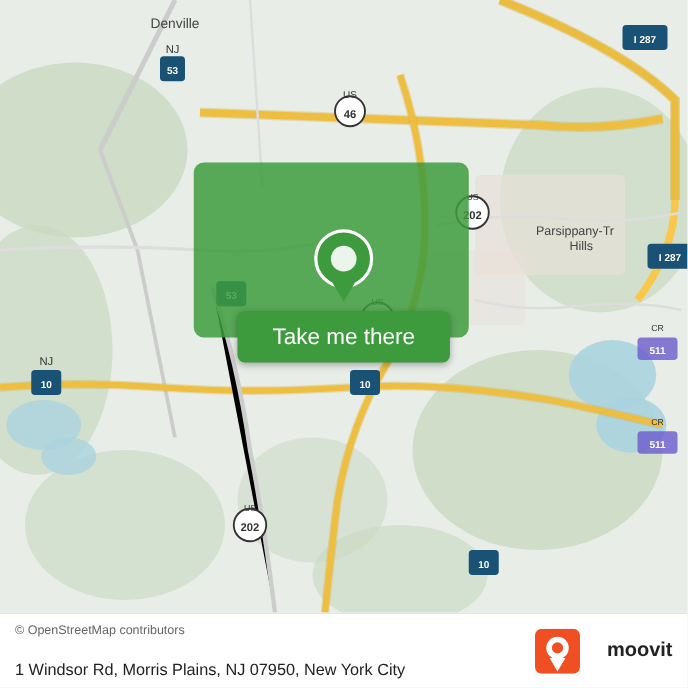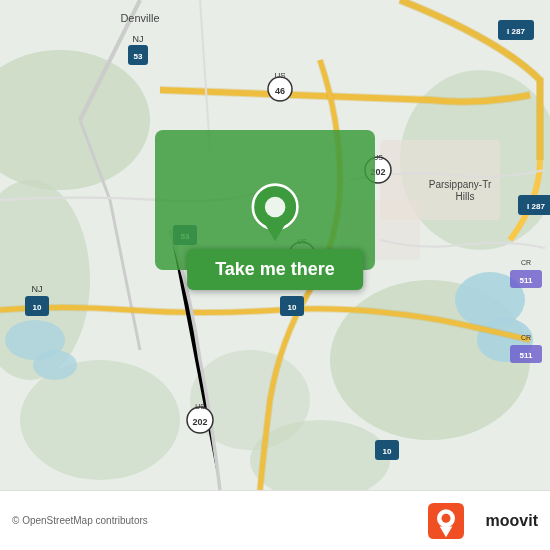--- a/index.html
+++ b/index.html
@@ -43,21 +43,21 @@
       margin-bottom: 6px;
     }
 
     #take-me-there-btn {
       background-color: #3d9b3d;
       color: white;
       border: none;
       border-radius: 6px;
       padding: 10px 28px;
       font-size: 18px;
-      font-weight: 700;
+      font-weight: 400;
       cursor: pointer;
       white-space: nowrap;
       box-shadow: 0 2px 6px rgba(0,0,0,0.3);
     }
 
     
     #bottom-bar {
       width: 550px;
       height: 60px;
       background: white;
@@ -217,20 +217,21 @@
       <circle cx="30" cy="28" r="12" fill="white" opacity="0.9"></circle>
       <polygon points="18,48 42,48 30,68" fill="#3d9b3d"></polygon>
     </svg>
     <button id="take-me-there-btn">Take me there</button>
   </div>
 </div>
 
 <div id="bottom-bar">
   <div id="attribution-address">
     <span id="openstreetmap-attr">© OpenStreetMap contributors</span>
+    <span id="address-text">1 Windsor Rd, Morris Plains, NJ 07950, New York City</span>
   </div>
 
   <div id="moovit-logo">
     <svg id="moovit-icon" viewBox="0 0 40 40" xmlns="http://www.w3.org/2000/svg">
       <rect width="40" height="40" rx="6" fill="#f04f23"></rect>
       <circle cx="20" cy="17" r="10" fill="white"></circle>
       <polygon points="13,26 27,26 20,38" fill="white"></polygon>
       <circle cx="20" cy="17" r="5" fill="#f04f23"></circle>
     </svg>
     <span id="moovit-label">moovit</span>

